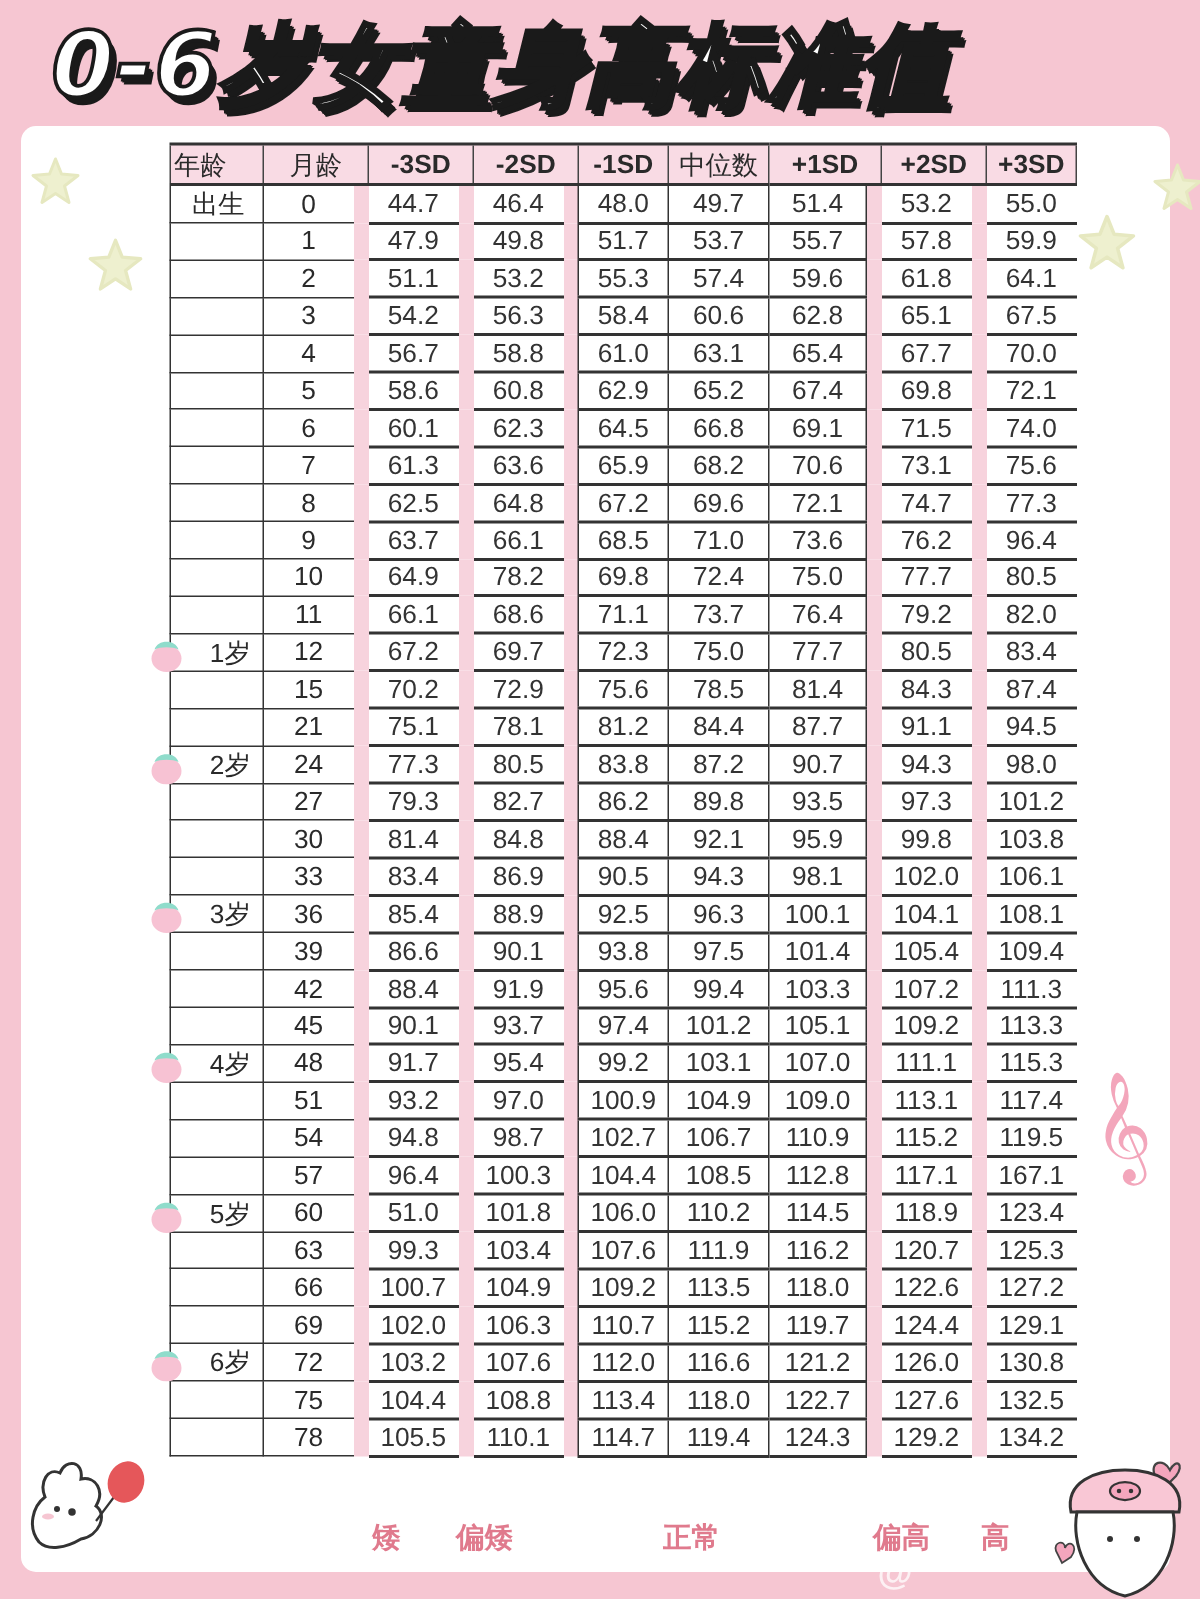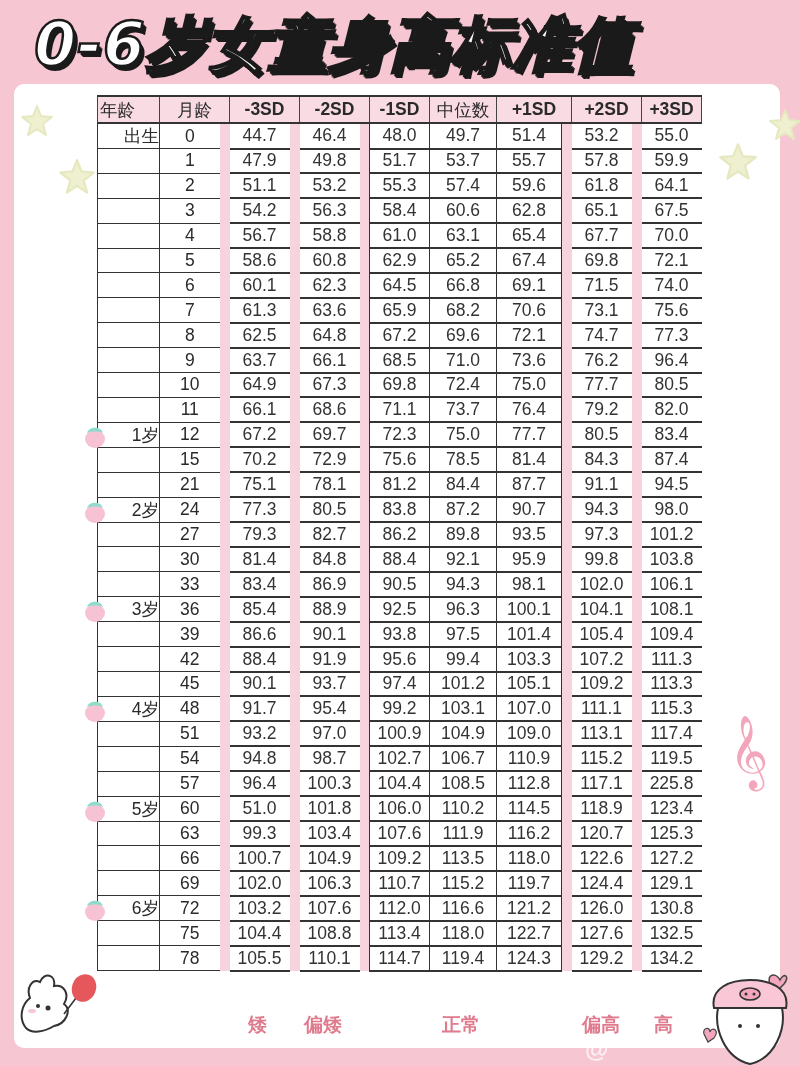--- a/index.html
+++ b/index.html
@@ -24,38 +24,39 @@
   .card {
     position: absolute; left: 14px; top: 84px; width: 766px; height: 964px;
     background: #ffffff; border-radius: 10px;
   }
   .table-wrap {
     position: absolute; left: 97px; top: 95px; width: 604px;
   }
   table {
     border-collapse: collapse; table-layout: fixed; width: 604px;
     font-size: 17.5px;
+    margin-left: 16px;
   }
   col.c-age { width: 62px; }
   col.c-mon { width: 60px; }
   col.c-gap { width: 10px; }
   col.c-v { width: 60px; }
   col.c-med { width: 67px; }
   col.c-p1 { width: 65px; }
   td, th { height: 24.9px; padding: 0; text-align: center; white-space: nowrap; }
   thead th {
     background: #f9dbe4; font-weight: bold; font-size: 17.5px;
     border-top: 2px solid #333; border-bottom: 2px solid #333;
     border-left: 1px solid #444; border-right: 1px solid #444;
     height: 27px;
   }
   thead th.h-age { text-align: left; padding-left: 2px; font-weight: normal; }
   thead th.h-mon { font-weight: normal; }
   thead th.h-med { font-weight: normal; }
-  td.age { text-align: right; padding-left: 2px; border-left: 1.5px solid #333; border-right: 1.5px solid #333; border-bottom: 1.5px solid #333; position: relative; }
+  td.age { text-align: center; padding-left: 2px; border-left: 1.5px solid #333; border-right: 1.5px solid #333; border-bottom: 1.5px solid #333; position: relative; }
   td.mon { border-right: none; border-bottom: 1.5px solid #333; }
   td.gap { background: #f7d3dd; border: none; }
   td.v { border-bottom: 2px solid #333; color: #333; }
   td.v.ruled { border-left: 1px solid #333; border-right: 1px solid #333; }
   .berry {
     position: absolute; left: -14px; top: 1px; width: 22px; height: 24px;
   }
   .age-label { padding-left: 16px; }
   .legend {
     position: absolute; top: 1012px; left: 0; width: 800px; height: 26px;
@@ -281,21 +282,21 @@
           <td class="v">76.2</td>
           <td class="gap"></td>
           <td class="v">96.4</td>
         </tr>
         <tr>
           <td class="age"><span class=""></span></td>
           <td class="mon">10</td>
           <td class="gap"></td>
           <td class="v">64.9</td>
           <td class="gap"></td>
-          <td class="v">67.3</td>
+          <td class="v">78.2</td>
           <td class="gap"></td>
           <td class="v ruled">69.8</td>
           <td class="v ruled">72.4</td>
           <td class="v ruled">75.0</td>
           <td class="gap"></td>
           <td class="v">77.7</td>
           <td class="gap"></td>
           <td class="v">80.5</td>
         </tr>
         <tr>
@@ -557,21 +558,21 @@
           <td class="v">96.4</td>
           <td class="gap"></td>
           <td class="v">100.3</td>
           <td class="gap"></td>
           <td class="v ruled">104.4</td>
           <td class="v ruled">108.5</td>
           <td class="v ruled">112.8</td>
           <td class="gap"></td>
           <td class="v">117.1</td>
           <td class="gap"></td>
-          <td class="v">225.8</td>
+          <td class="v">167.1</td>
         </tr>
         <tr>
           <td class="age"><span class="berry"><svg viewBox="0 0 22 24" width="22" height="24">
                 <ellipse cx="11" cy="15" rx="10" ry="9" fill="#f7c2d3"></ellipse>
                 <path d="M3 9 C5 2 17 2 19 9 C15 7 7 7 3 9 Z" fill="#8fdccb"></path>
               </svg></span><span class="age-label">5岁</span></td>
           <td class="mon">60</td>
           <td class="gap"></td>
           <td class="v">51.0</td>
           <td class="gap"></td>

